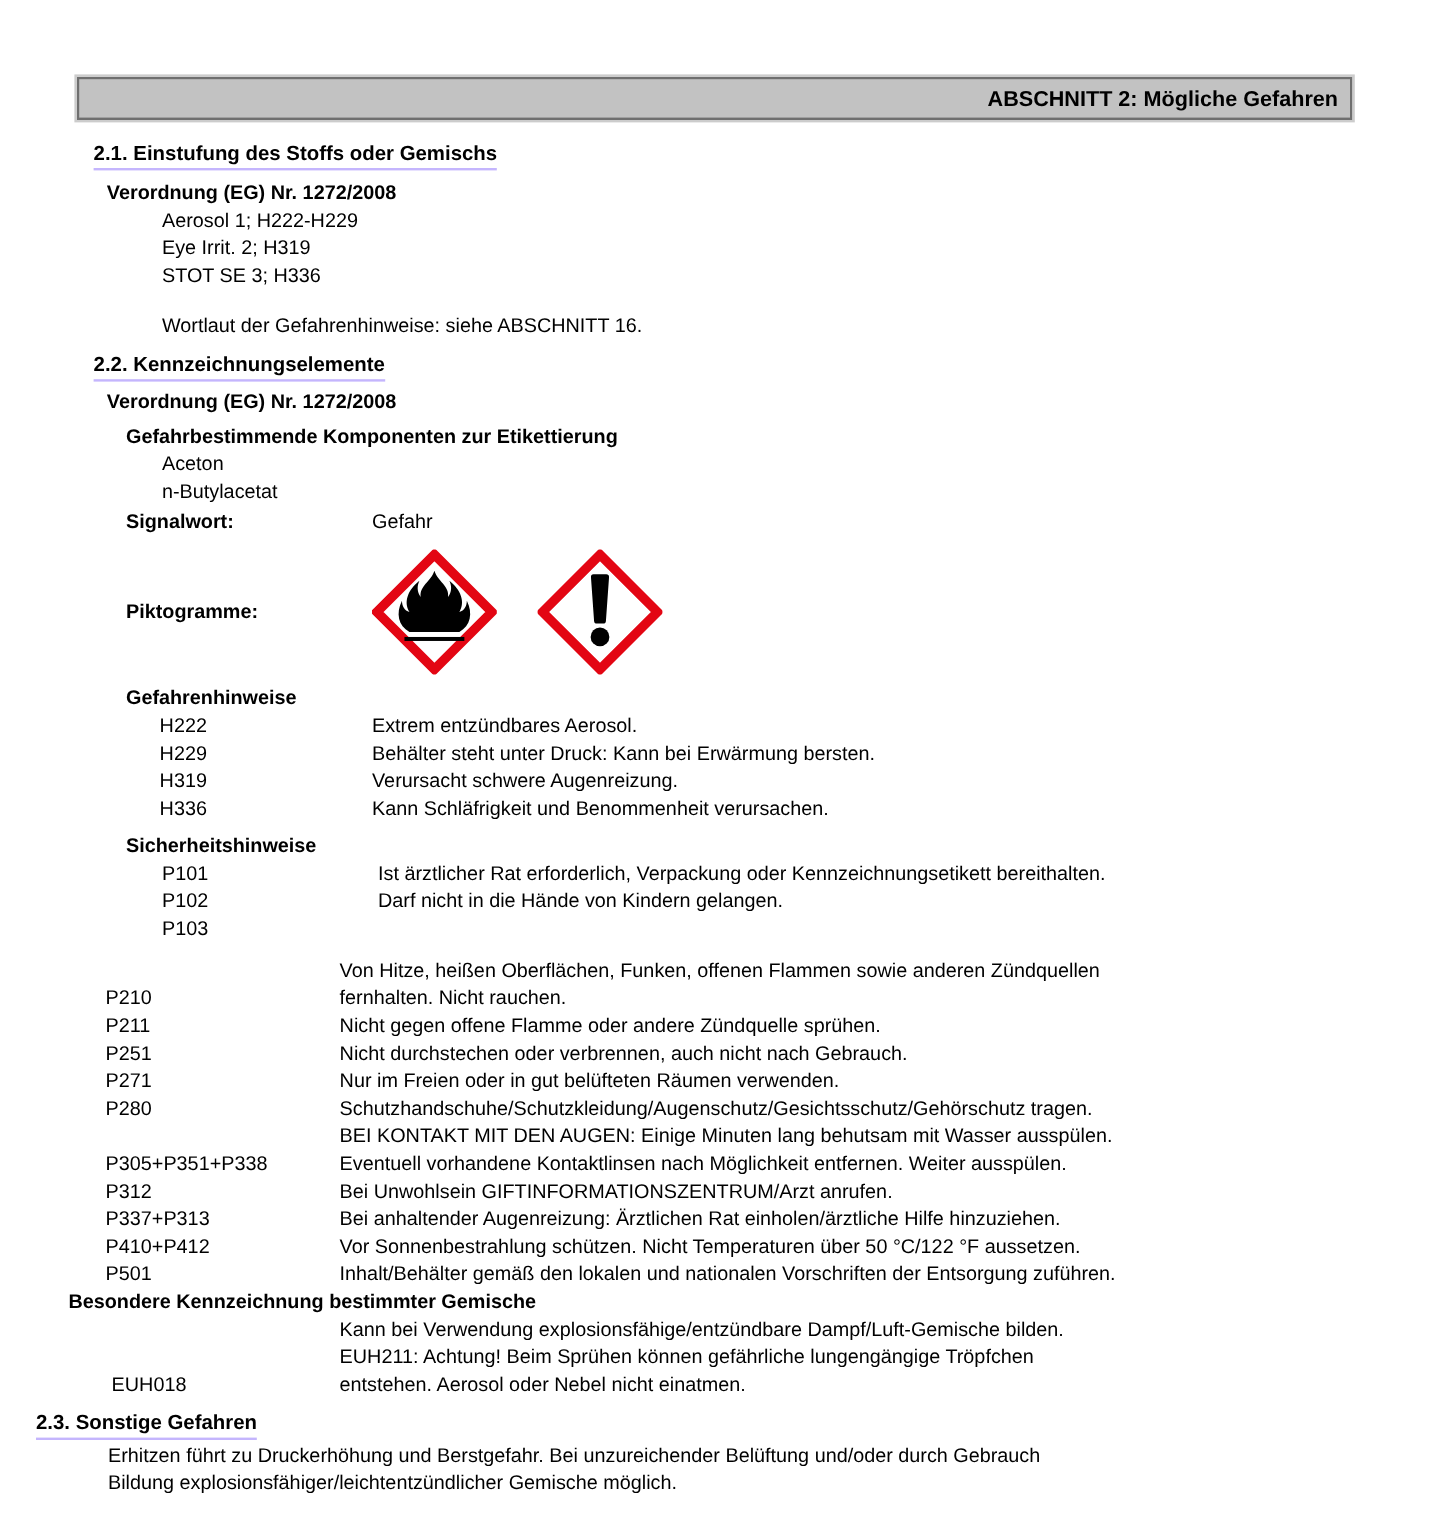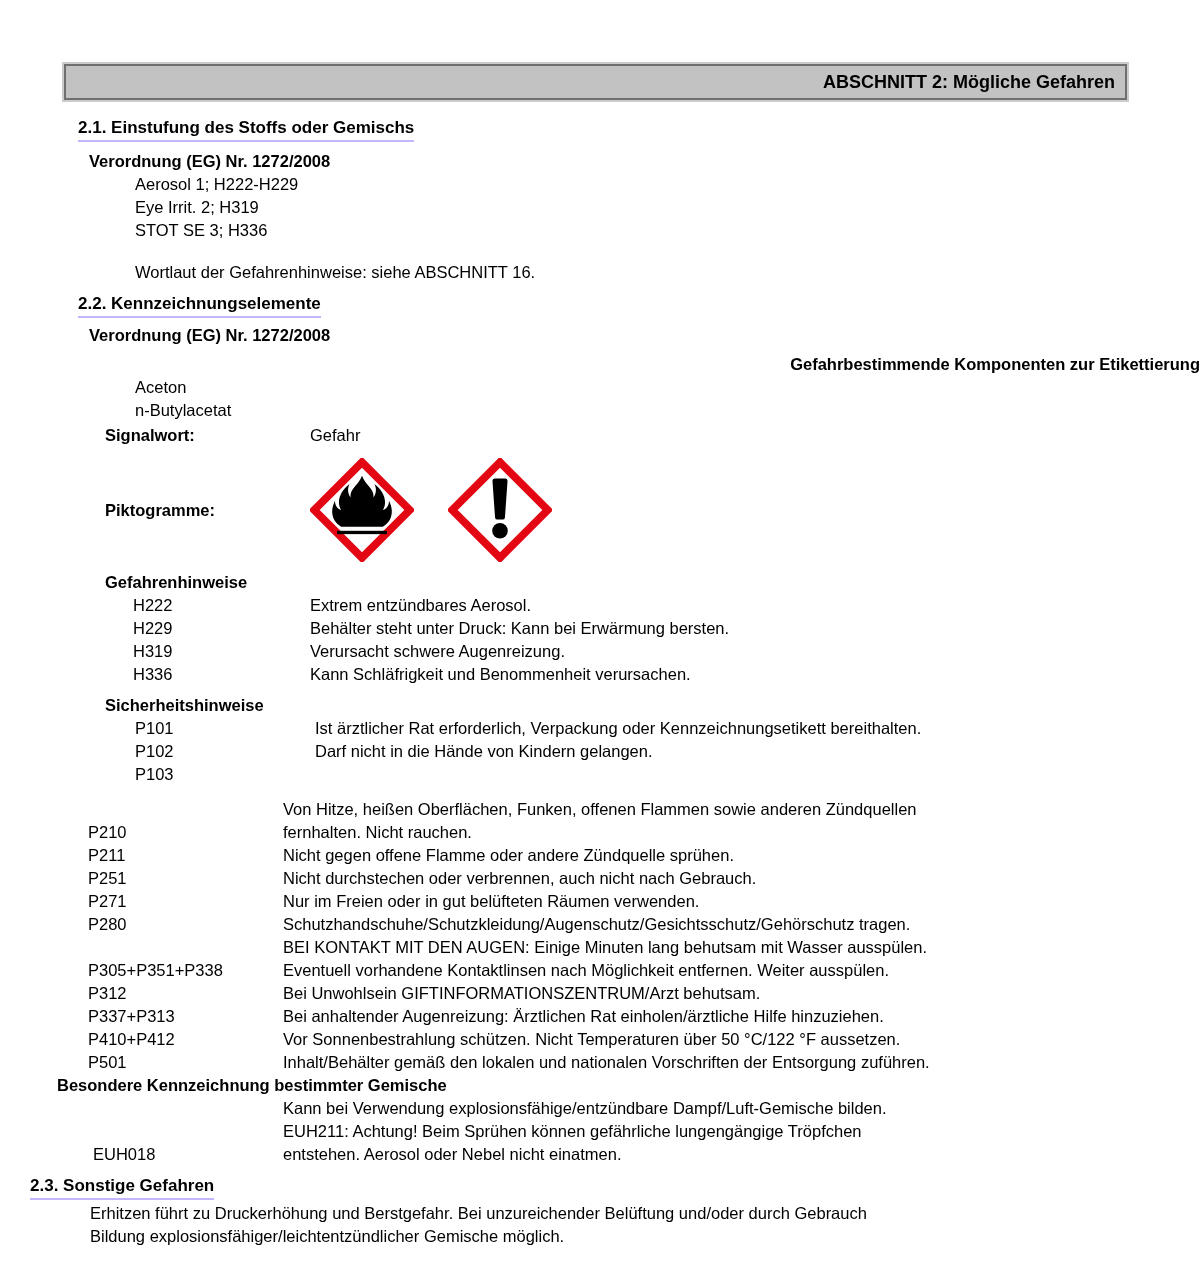--- a/index.html
+++ b/index.html
@@ -26,21 +26,21 @@
   .ind-line { margin-left:135px; }
   .ind-bes { margin-left:57px; }
   .ind-23 { margin-left:30px; }
   .ind-23body { margin-left:90px; }
 
   .mt-heading1 { margin-top:16px; }
   .mt-ver { margin-top:8px; }
   .mt-wortlaut { margin-top:19px; }
   .mt-22 { margin-top:8px; }
   .mt-ver2 { margin-top:6px; }
-  .mt-gefbest { margin-top:6px;text-align:right; }
+  .mt-gefbest { margin-top:6px; }
   .mt-signal { margin-top:2px; }
   .mt-picto { margin-top:11px; }
   .mt-gefhw { margin-top:9px; }
   .mt-sich { margin-top:8px; }
   .mt-p2 { margin-top:12px; }
   .mt-bes { }
   .mt-23 { margin-top:8px; }
   .mt-23body { margin-top:2px; }
 
   .row { display:flex; align-items:flex-end; }
@@ -170,21 +170,21 @@
     <div class="code">P280</div>
     <div class="desc">Schutzhandschuhe/Schutzkleidung/Augenschutz/Gesichtsschutz/Gehörschutz tragen.</div>
   </div>
   <div class="row">
     <div class="code">P305+P351+P338</div>
     <div class="desc">BEI KONTAKT MIT DEN AUGEN: Einige Minuten lang behutsam mit Wasser ausspülen.
 Eventuell vorhandene Kontaktlinsen nach Möglichkeit entfernen. Weiter ausspülen.</div>
   </div>
   <div class="row">
     <div class="code">P312</div>
-    <div class="desc">Bei Unwohlsein GIFTINFORMATIONSZENTRUM/Arzt behutsam.</div>
+    <div class="desc">Bei Unwohlsein GIFTINFORMATIONSZENTRUM/Arzt anrufen.</div>
   </div>
   <div class="row">
     <div class="code">P337+P313</div>
     <div class="desc">Bei anhaltender Augenreizung: Ärztlichen Rat einholen/ärztliche Hilfe hinzuziehen.</div>
   </div>
   <div class="row">
     <div class="code">P410+P412</div>
     <div class="desc">Vor Sonnenbestrahlung schützen. Nicht Temperaturen über 50 °C/122 °F aussetzen.</div>
   </div>
   <div class="row">

